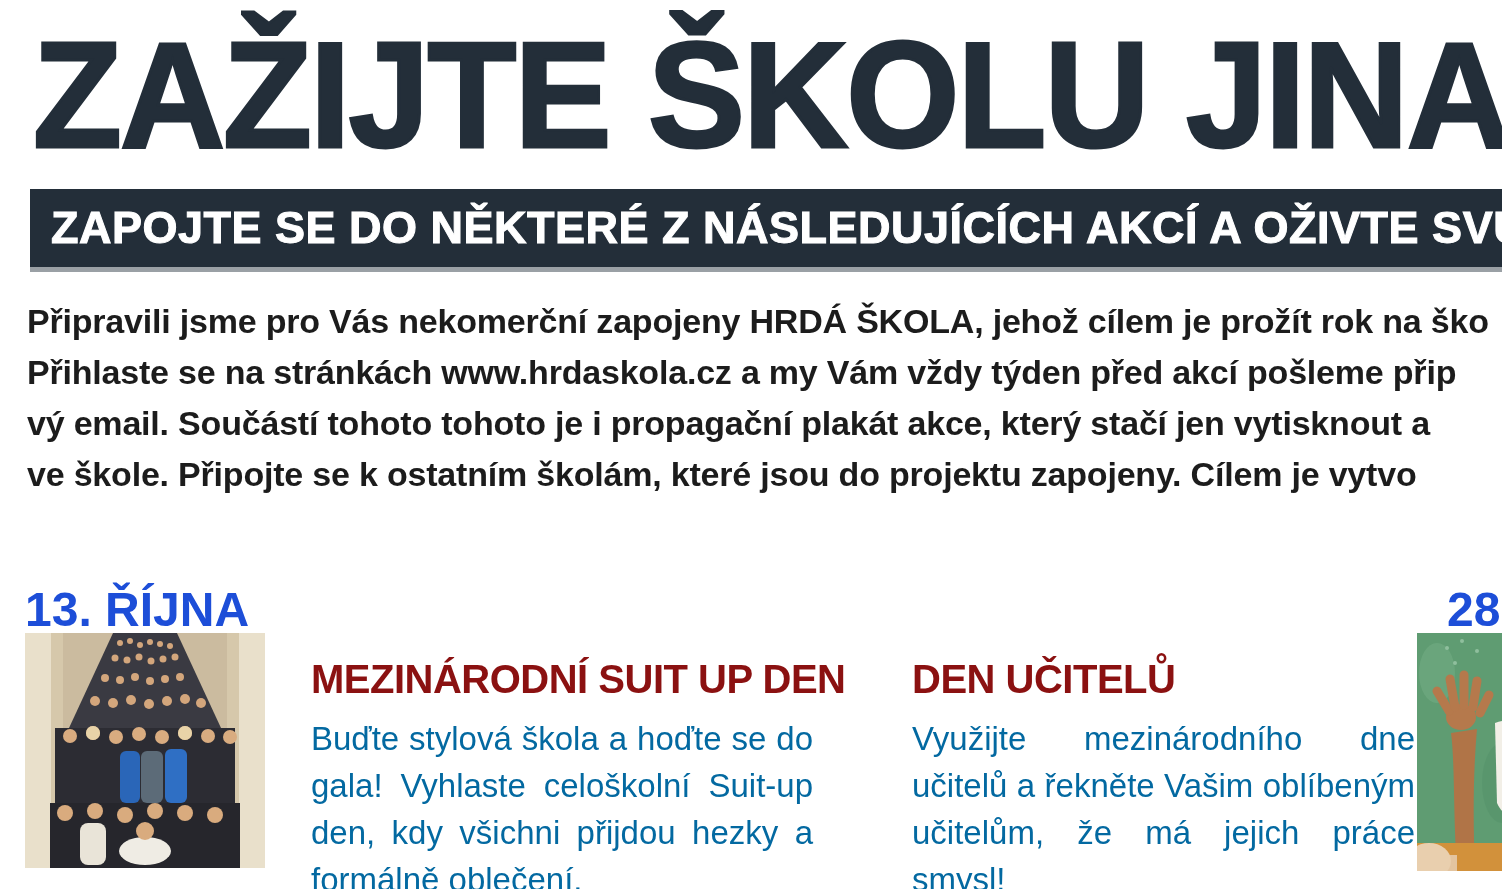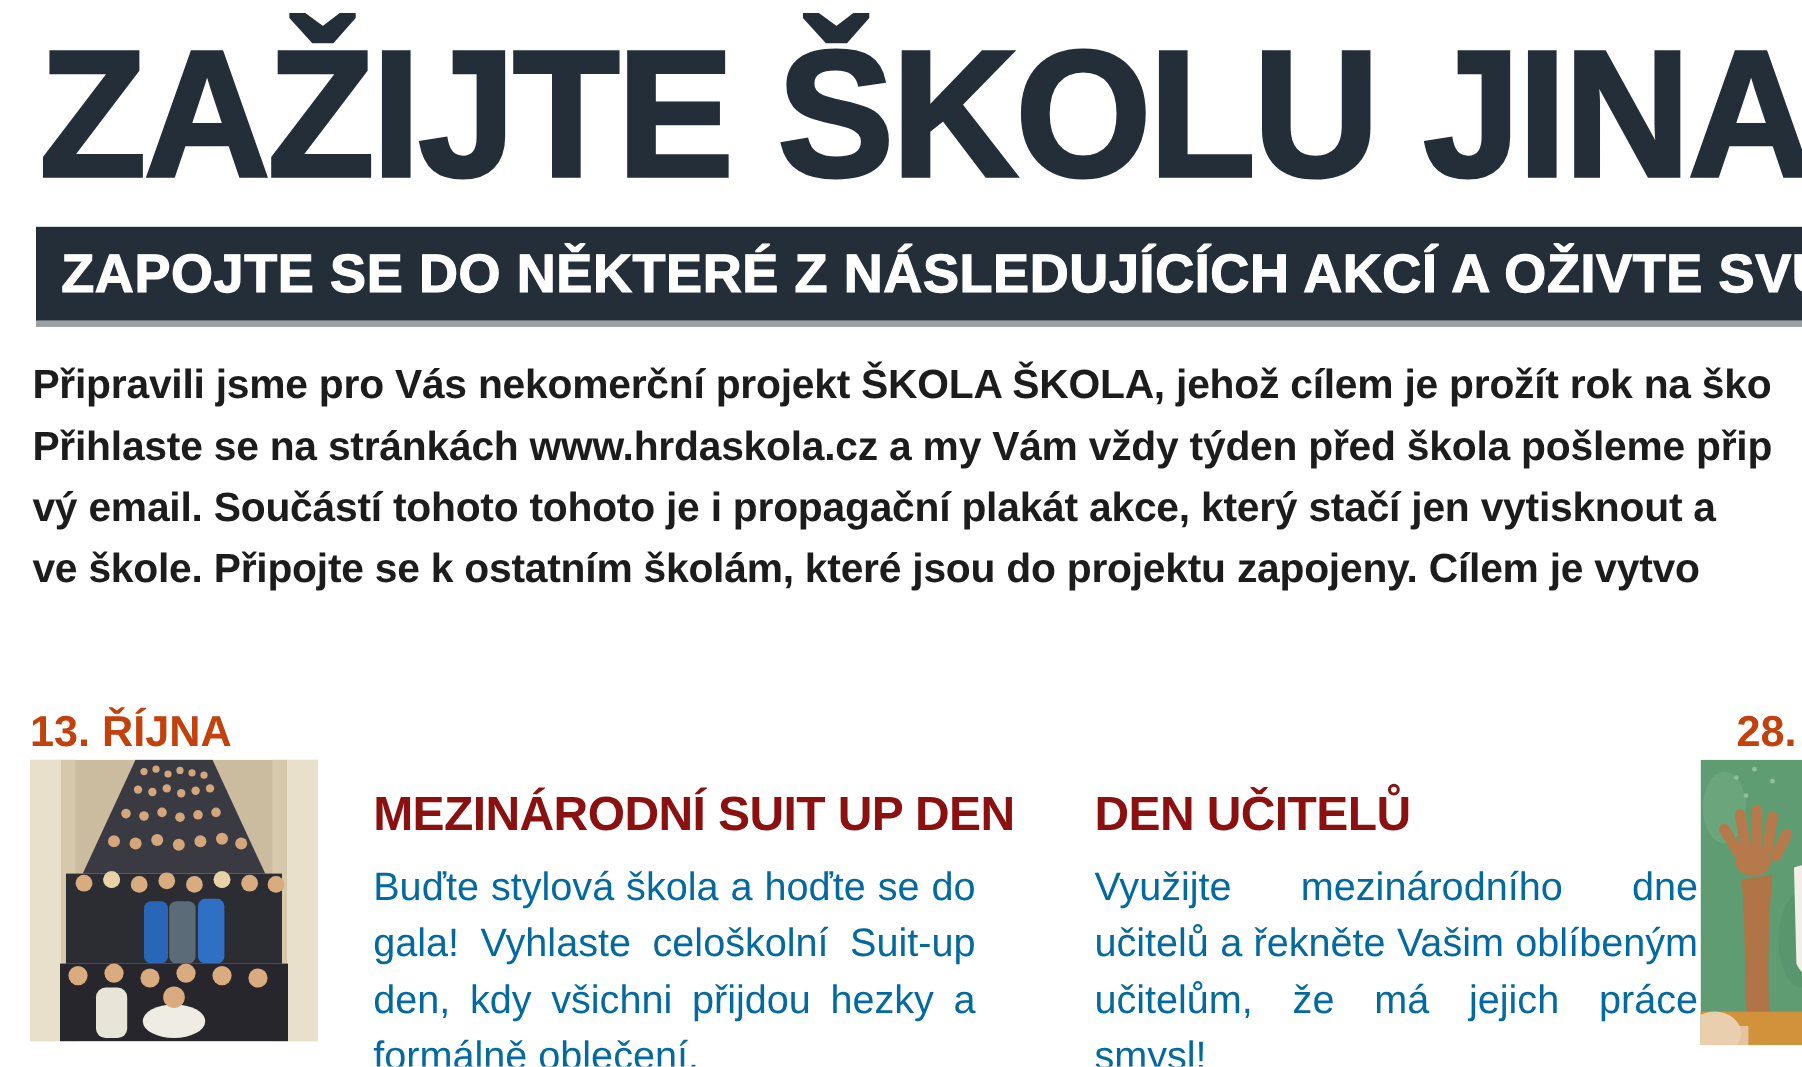--- a/index.html
+++ b/index.html
@@ -18,21 +18,21 @@
           box-sizing:border-box;background:#232e39;border-bottom:5px solid #9aa0a5;
           display:flex;align-items:center;overflow:hidden;}
   .banner-text{padding-left:21px;font-size:45px;font-weight:bold;color:#ffffff;
                letter-spacing:.5px;white-space:nowrap;-webkit-text-stroke:1px #ffffff;}
 
   
   .intro{position:absolute;left:27px;top:296px;color:#1c1c1c;font-weight:bold;font-size:34px;}
   .intro-line{height:51px;line-height:51px;white-space:nowrap;letter-spacing:-0.2px;}
 
   
-  .date{position:absolute;font-size:36px;line-height:44px;font-weight:bold;color:#c2410c;white-space:nowrap;}
+  .date{position:absolute;font-size:48px;line-height:44px;font-weight:bold;color:#1d4ed8;white-space:nowrap;}
   .date-1{left:25px;top:588px;}
   .date-2{left:1447px;top:588px;}
 
   
   .photo{position:absolute;overflow:hidden;}
   .photo-1{left:25px;top:633px;width:240px;height:235px;}
   .photo-2{left:1417px;top:633px;width:105px;height:238px;}
   .photo svg{display:block;width:100%;height:100%;}
 
   
@@ -49,22 +49,22 @@
 
 <div class="page">
 
   <h1 class="title">ZAŽIJTE ŠKOLU JINA</h1>
 
   <div class="banner">
     <span class="banner-text">ZAPOJTE SE DO NĚKTERÉ Z NÁSLEDUJÍCÍCH AKCÍ A OŽIVTE SVŮJ ŠKOLN</span>
   </div>
 
   <div class="intro">
-    <div class="intro-line">Připravili jsme pro Vás nekomerční projekt ŠKOLA ŠKOLA, jehož cílem je prožít rok na ško</div>
-    <div class="intro-line">Přihlaste se na stránkách www.hrdaskola.cz a my Vám vždy týden před škola pošleme přip</div>
+    <div class="intro-line">Připravili jsme pro Vás nekomerční zapojeny HRDÁ ŠKOLA, jehož cílem je prožít rok na ško</div>
+    <div class="intro-line">Přihlaste se na stránkách www.hrdaskola.cz a my Vám vždy týden před akcí pošleme přip</div>
     <div class="intro-line">vý email. Součástí tohoto tohoto je i propagační plakát akce, který stačí jen vytisknout a</div>
     <div class="intro-line">ve škole. Připojte se k ostatním školám, které jsou do projektu zapojeny. Cílem je vytvo</div>
   </div>
 
   <div class="date date-1">13. ŘÍJNA</div>
 
   <div class="photo photo-1">
     <svg viewBox="0 0 240 235" xmlns="http://www.w3.org/2000/svg">
       <rect width="240" height="235" fill="#cbbb9f"></rect>
       <rect x="0" y="0" width="26" height="235" fill="#e9e0cb"></rect>

